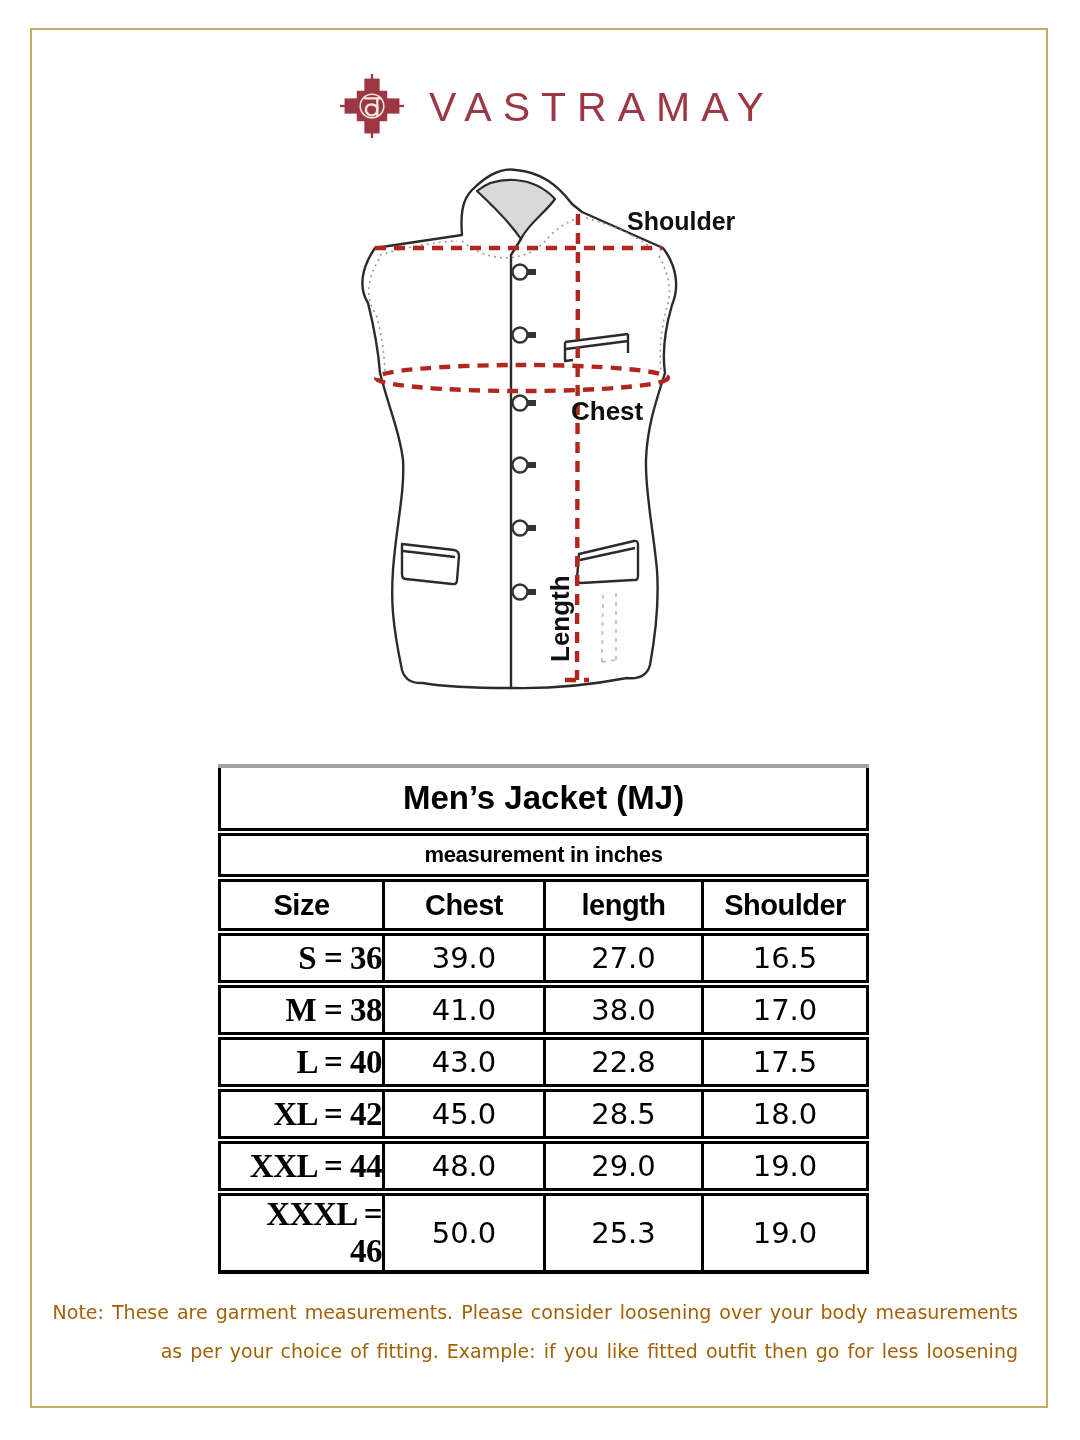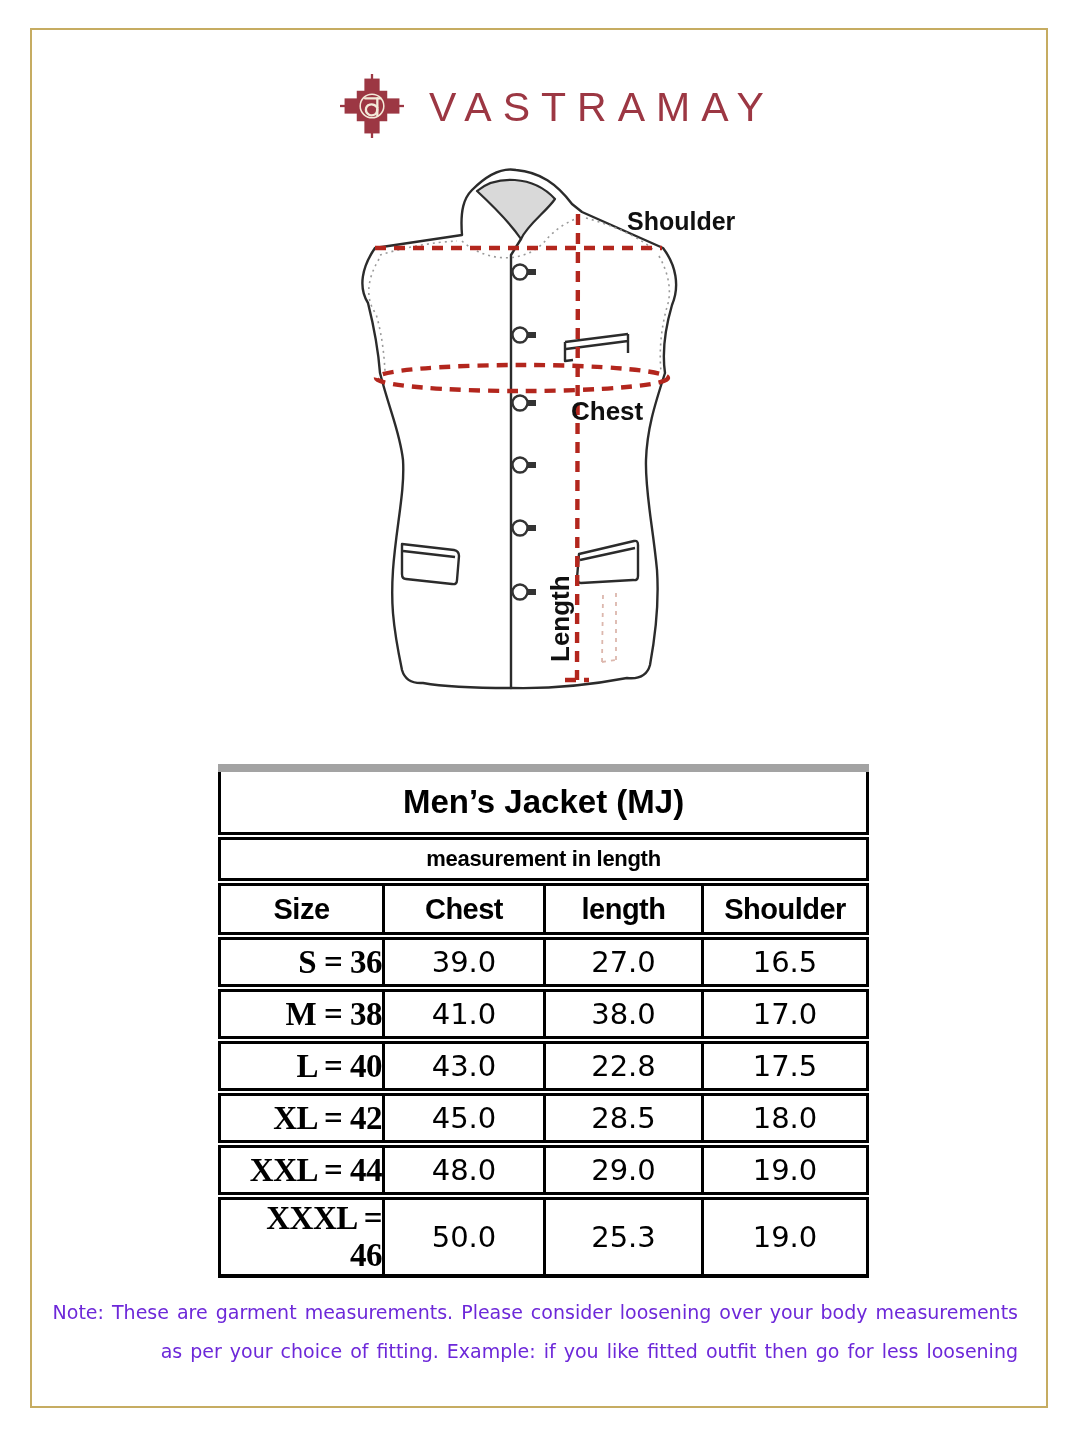--- a/index.html
+++ b/index.html
@@ -24,34 +24,34 @@
   .lbl { position:absolute; font-weight:bold; color:#101010; white-space:nowrap; }
   .lbl-shoulder { left:277px; top:45px; font-size:25px; }
   .lbl-chest    { left:221px; top:234px; font-size:26px; }
   .lbl-length   { left:195px; top:500px; font-size:26px; transform:rotate(-90deg); transform-origin:0 0; }
   
   .size-table {
     position:absolute; left:218px; top:764px; width:648px;
     border-collapse:collapse; table-layout:fixed; text-align:center; color:#000;
   }
   .size-table td { border:3px solid #000; border-top:8px double #000; border-bottom:8px double #000; padding:0; overflow:hidden; }
-  .size-table tr:first-child td { border-top:8px solid #a3a3a3; }
+  .size-table tr:first-child td { border-top:4px solid #a3a3a3; }
   .size-table tr:last-child td { border-bottom:4px solid #000; }
   .row-title td    { height:60px; font-size:33px; font-weight:bold; }
   .row-subtitle td { height:38px; font-size:22px; font-weight:bold; letter-spacing:-0.3px; }
   .row-header td   { height:46px; font-size:29px; font-weight:bold; letter-spacing:-0.5px; }
   .row-data td     { height:44px; font-size:29px; font-family:"DejaVu Sans", sans-serif; }
   .row-data td.cell-size {
     text-align:right; padding-left:9px; font-family:Liberation Serif, serif;
     font-weight:bold; font-size:33px; letter-spacing:-0.5px;
   }
   
   .note {
     position:absolute; left:40px; top:1293px; width:978px; text-align:right;
-    font-family:"DejaVu Sans", sans-serif; font-size:19px; color:#6d28d9;
+    font-family:"DejaVu Sans", sans-serif; font-size:19px; color:#a16207;
     line-height:39px; word-spacing:2px;
   }
   .note div { white-space:nowrap; }
 </style>
 </head>
 <body>
 
 <div class="page">
 
   <div class="gold-border"></div>
@@ -148,21 +148,21 @@
       <col style="width:164px">
         <col style="width:161px">
         <col style="width:158px">
         <col style="width:165px">
     </colgroup>
     <tbody>
       <tr class="row-title">
         <td colspan="4">Men’s Jacket (MJ)</td>
       </tr>
       <tr class="row-subtitle">
-        <td colspan="4">measurement in length</td>
+        <td colspan="4">measurement in inches</td>
       </tr>
       <tr class="row-header">
         <td>Size</td>
         <td>Chest</td>
         <td>length</td>
         <td>Shoulder</td>
       </tr>
       <tr class="row-data">
         <td class="cell-size">S = 36</td>
         <td>39.0</td>

